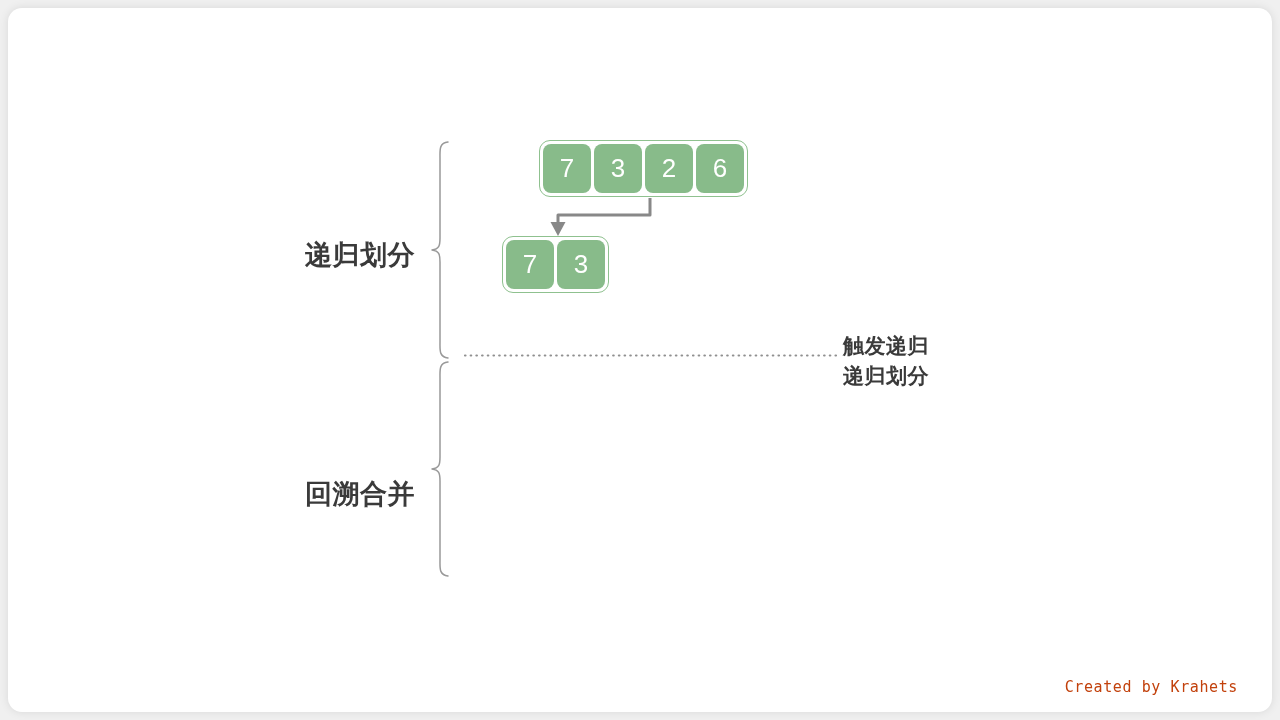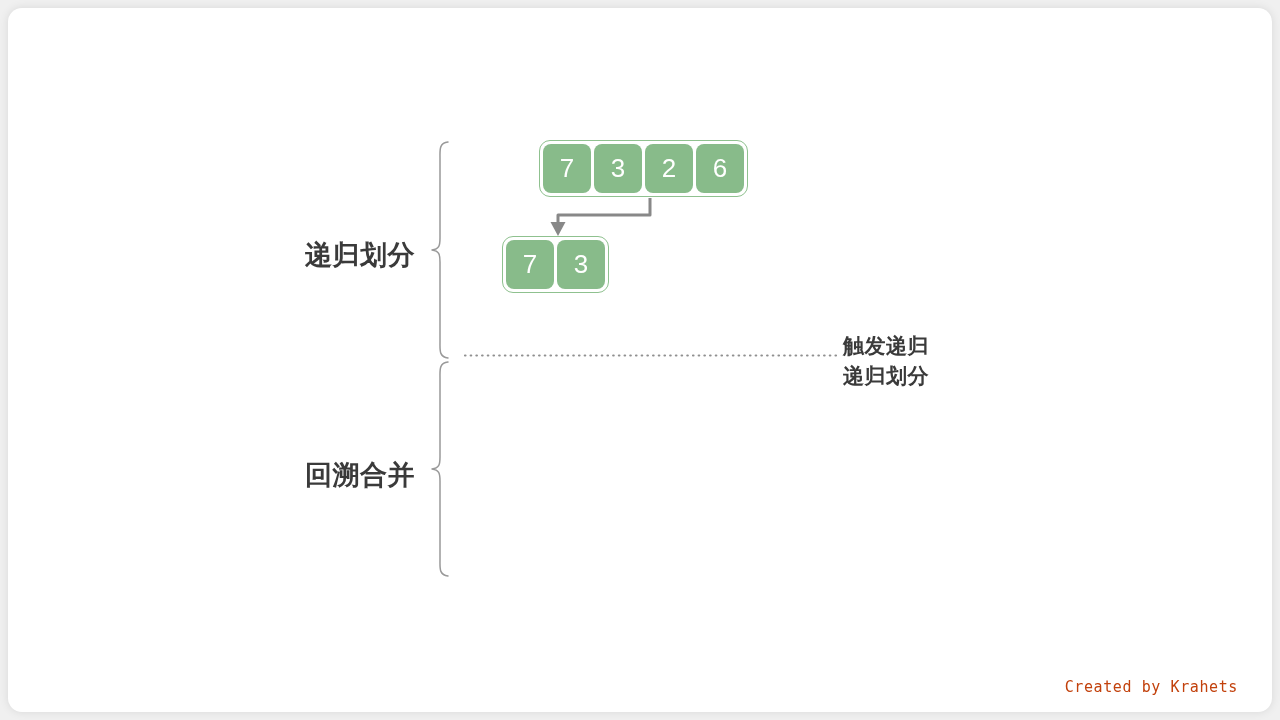--- a/index.html
+++ b/index.html
@@ -47,21 +47,21 @@
   
   .phase-label {
     position: absolute;
     font-size: 27px;
     font-weight: bold;
     color: #3a3a3a;
     letter-spacing: 0.5px;
     white-space: nowrap;
   }
   #phase-label-divide { left: 305px; top: 237px; }
-  #phase-label-merge  { left: 305px; top: 457px; }
+  #phase-label-merge  { left: 305px; top: 476px; }
 
   
   #annotation {
     position: absolute;
     left: 843px;
     top: 331px;
     font-size: 21px;
     font-weight: bold;
     color: #3a3a3a;
     line-height: 30px;

